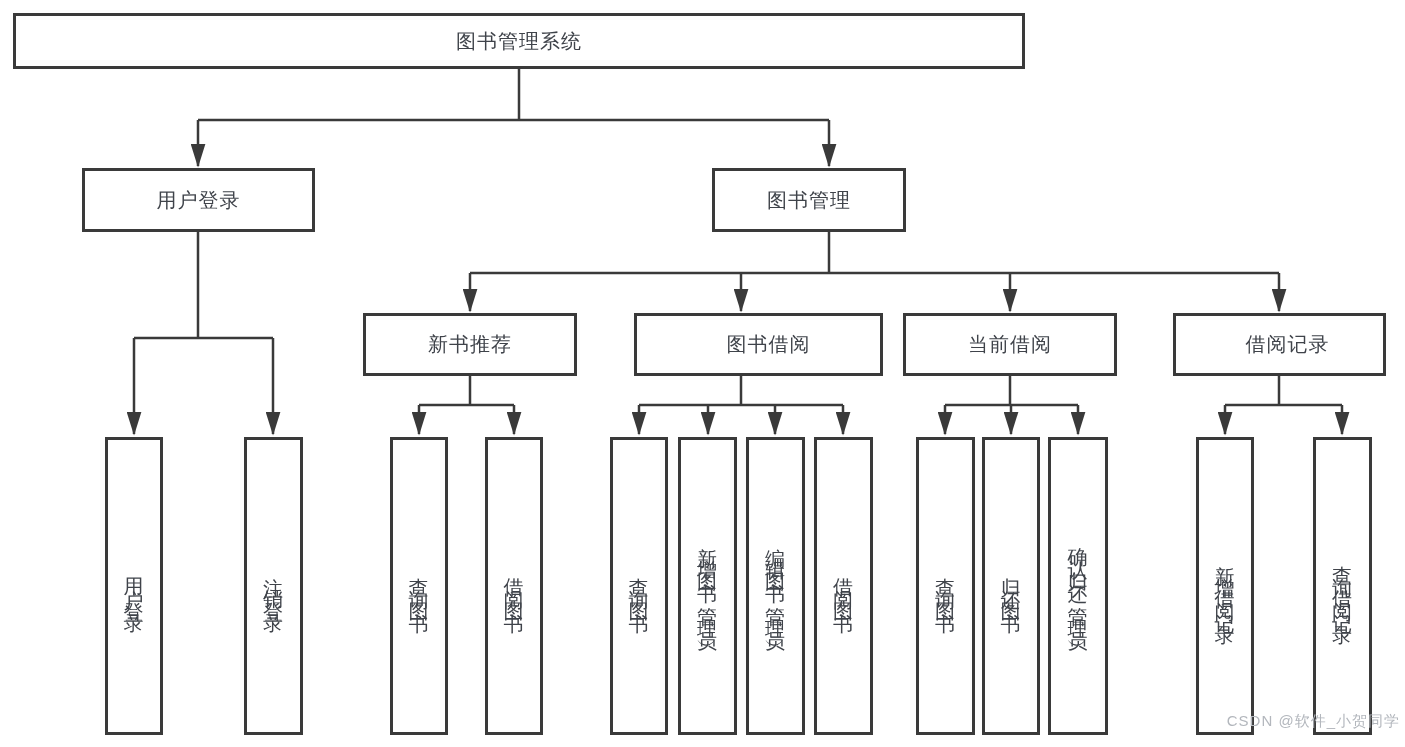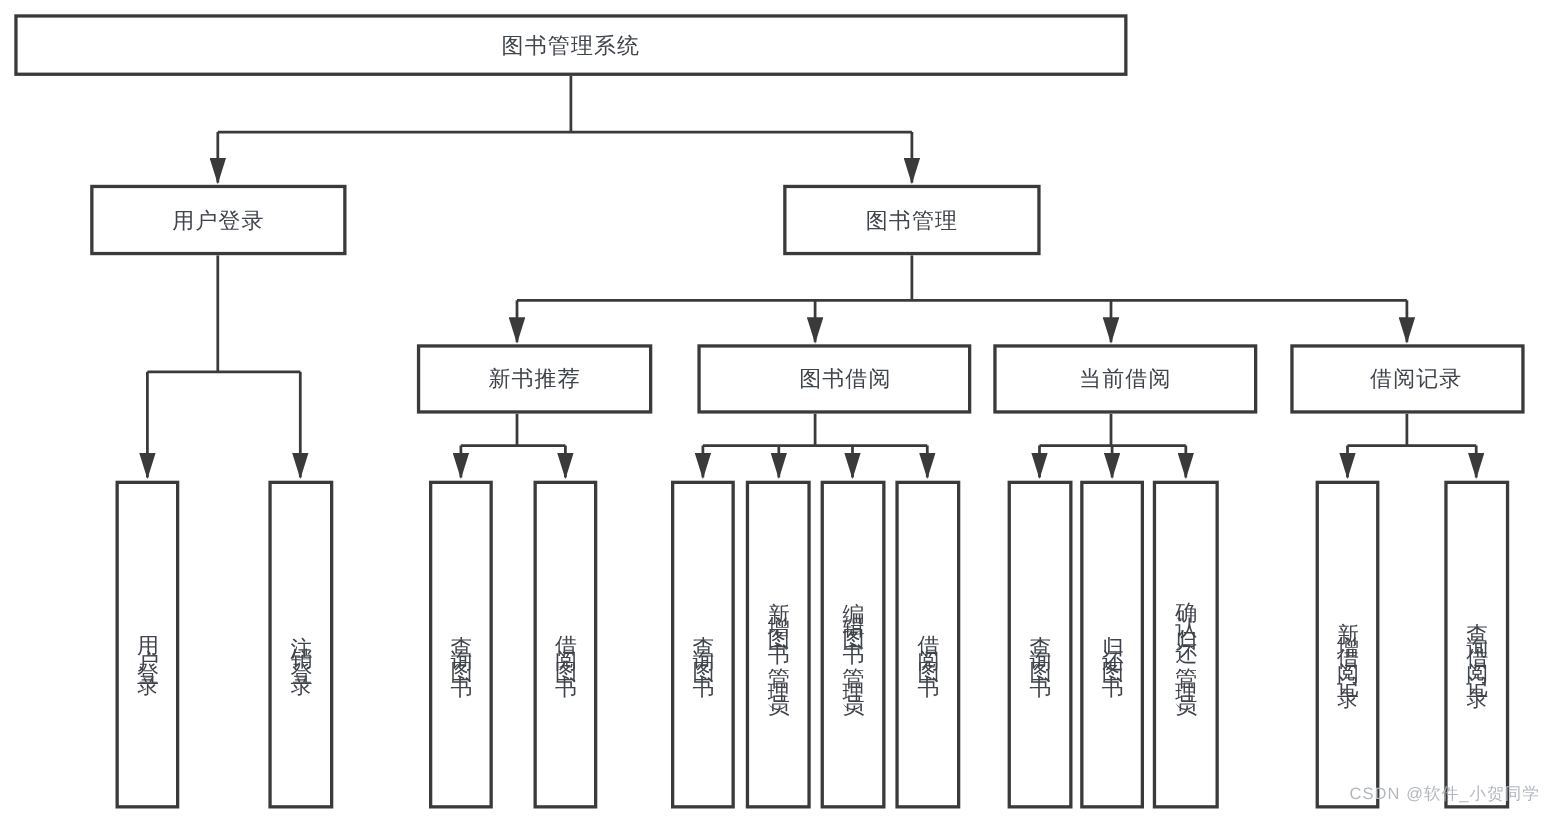--- a/index.html
+++ b/index.html
@@ -110,25 +110,25 @@
     <line x1="1078" y1="405" x2="1078" y2="434" marker-end="url(#arrow)"></line>
 
     <path d="M1279,376 V405 M1225,405 H1342"></path>
     <line x1="1225" y1="405" x2="1225" y2="434" marker-end="url(#arrow)"></line>
     <line x1="1342" y1="405" x2="1342" y2="434" marker-end="url(#arrow)"></line>
   </svg>
 
   <div class="node" style="left:13px; top:13px; width:1012px; height:56px;">图书管理系统</div>
 
   <div class="node" style="left:82px; top:168px; width:233px; height:64px;">用户登录</div>
-  <div class="node" style="left:712px; top:168px; width:234px; height:64px;">图书管理</div>
+  <div class="node" style="left:712px; top:168px; width:194px; height:64px;">图书管理</div>
 
-  <div class="node" style="left:363px; top:313px; width:214px; height:63px;margin-left:16px;">新书推荐</div>
+  <div class="node" style="left:363px; top:313px; width:214px; height:63px;">新书推荐</div>
   <div class="node" style="left:634px; top:313px; width:249px; height:63px;padding-left:20px;">图书借阅</div>
-  <div class="node" style="left:903px; top:313px; width:240px; height:63px;">当前借阅</div>
+  <div class="node" style="left:903px; top:313px; width:214px; height:63px;">当前借阅</div>
   <div class="node" style="left:1173px; top:313px; width:213px; height:63px;padding-left:16px;">借阅记录</div>
 
   <div class="leaf" style="left:105px; top:437px; width:58px; height:298px;">
     <span class="vtext">用户登录</span>
   </div>
   <div class="leaf" style="left:244px; top:437px; width:59px; height:298px;">
     <span class="vtext">注销登录</span>
   </div>
 
   <div class="leaf" style="left:390px; top:437px; width:58px; height:298px;">

